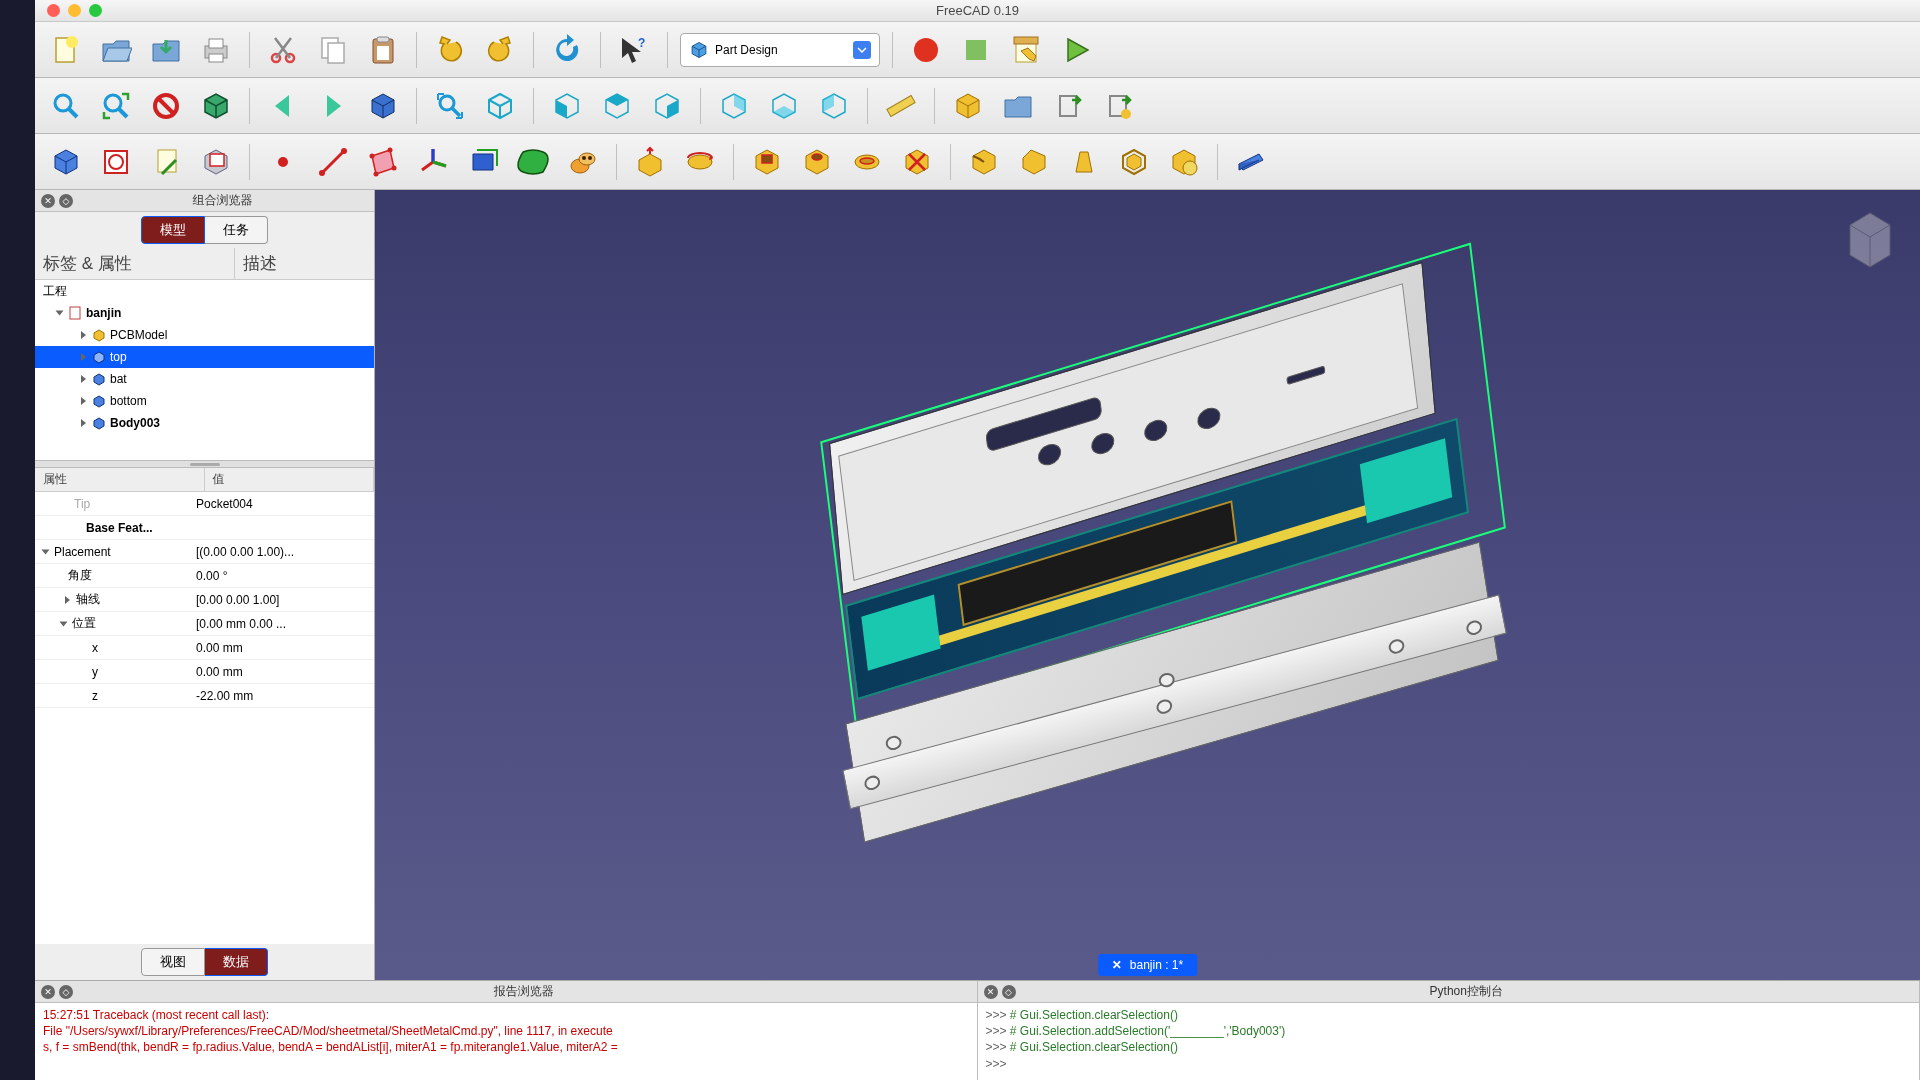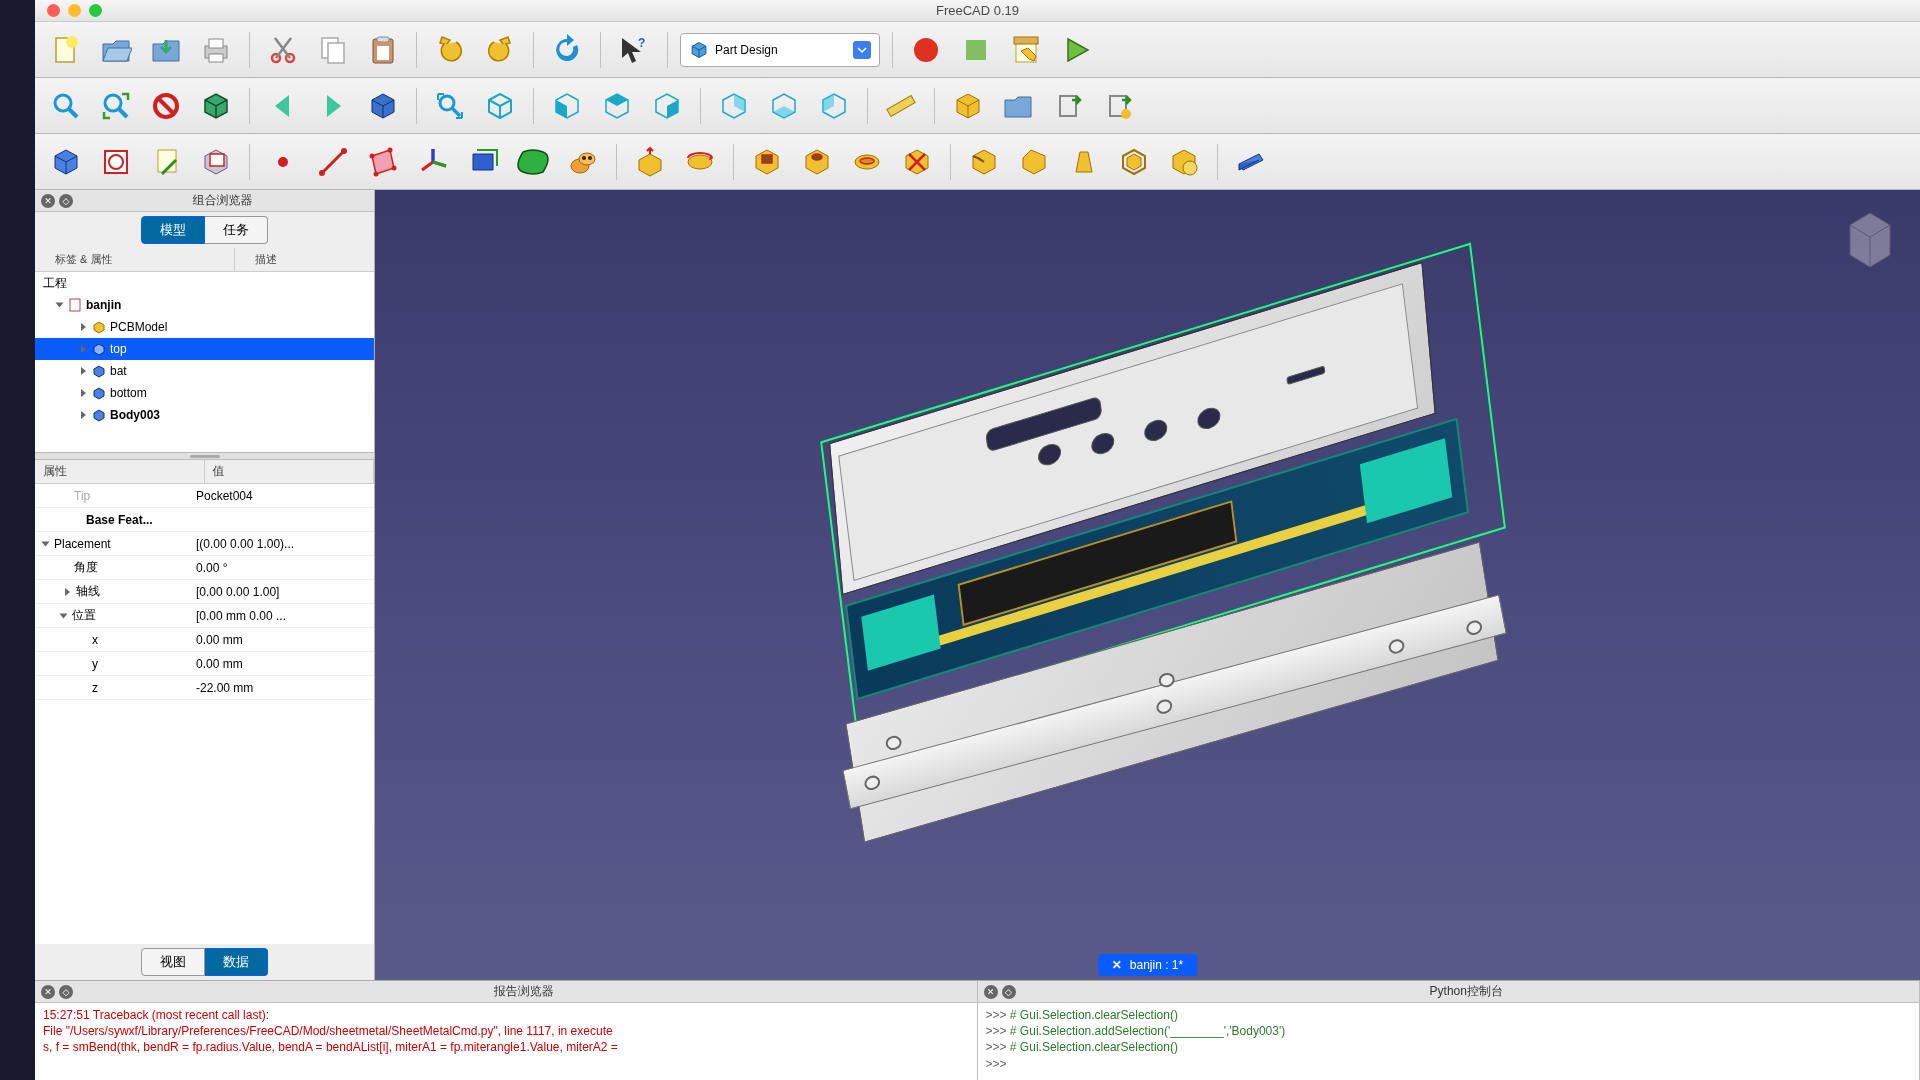--- a/index.html
+++ b/index.html
@@ -19,23 +19,23 @@
 .wb-sel .arr{margin-left:auto;width:18px;height:18px;background:#3d7ff0;border-radius:3px;display:flex;align-items:center;justify-content:center}
 .content{display:flex;height:calc(100% - 22px - 168px - 100px)}
 .leftpane{width:340px;background:#f0f0f0;display:flex;flex-direction:column;border-right:1px solid #b0b0b0}
 .panel-hdr{display:flex;align-items:center;padding:2px 6px;background:#e4e4e4;border-bottom:1px solid #c0c0c0}
 .pbtn{width:14px;height:14px;border-radius:50%;background:#666;margin-right:4px;display:flex;align-items:center;justify-content:center;color:#fff;font-size:9px}
 .panel-title{flex:1;text-align:center;font-size:12px;color:#333}
 .tabs{display:flex;justify-content:center;padding:4px;gap:0;background:#eee}
 .tab{padding:4px 18px;border:1px solid #999;background:#f4f4f4;font-size:13px}
 .tab:first-child{border-radius:4px 0 0 4px}
 .tab:last-child{border-radius:0 4px 4px 0;border-left:none}
-.tab.active{background:#0369a1;color:#fff;border-color:#0a5cff}
+.tab.active{background:#7f1d1d;color:#fff;border-color:#0a5cff}
 .tree-hdr{display:flex;background:#eee;border-bottom:1px solid #ccc}
-.tree-hdr div{padding:4px 20px;font-size:11px;color:#444}
+.tree-hdr div{padding:4px 8px;font-size:17px;color:#444}
 .tree-hdr div:first-child{width:200px;border-right:1px solid #ccc}
 .tree{background:#fff;flex:0 0 180px;overflow:auto;font-size:13px}
 .tr{display:flex;align-items:center;height:22px;padding-left:8px;gap:4px}
 .tr.sel{background:#0a5cff;color:#fff}
 .tr.bold{font-weight:bold}
 .tri{width:0;height:0;border-left:5px solid #666;border-top:4px solid transparent;border-bottom:4px solid transparent;margin-right:2px}
 .tri.open{transform:rotate(90deg)}
 .ind{display:inline-block}
 .ico{width:14px;height:14px;display:inline-flex;align-items:center;justify-content:center}
 .splitter{height:8px;background:#e0e0e0;border-top:1px solid #bbb;border-bottom:1px solid #bbb;display:flex;align-items:center;justify-content:center}
@@ -576,21 +576,21 @@
               <div class="v"></div>
             </div>
             <div class="pr">
               <div class="k" style="padding-left:8px;align-items:center;">
                 <span class="tri open"></span>
                 <span>Placement</span>
               </div>
               <div class="v">[(0.00 0.00 1.00)...</div>
             </div>
             <div class="pr">
-              <div class="k" style="padding-left:26px;">
+              <div class="k" style="padding-left:20px;">
                 <span style="width:9px;display:inline-block"></span>
                 <span>角度</span>
               </div>
               <div class="v">0.00 °</div>
             </div>
             <div class="pr">
               <div class="k" style="padding-left:30px;">
                 <span class="tri"></span>
                 <span>轴线</span>
               </div>

